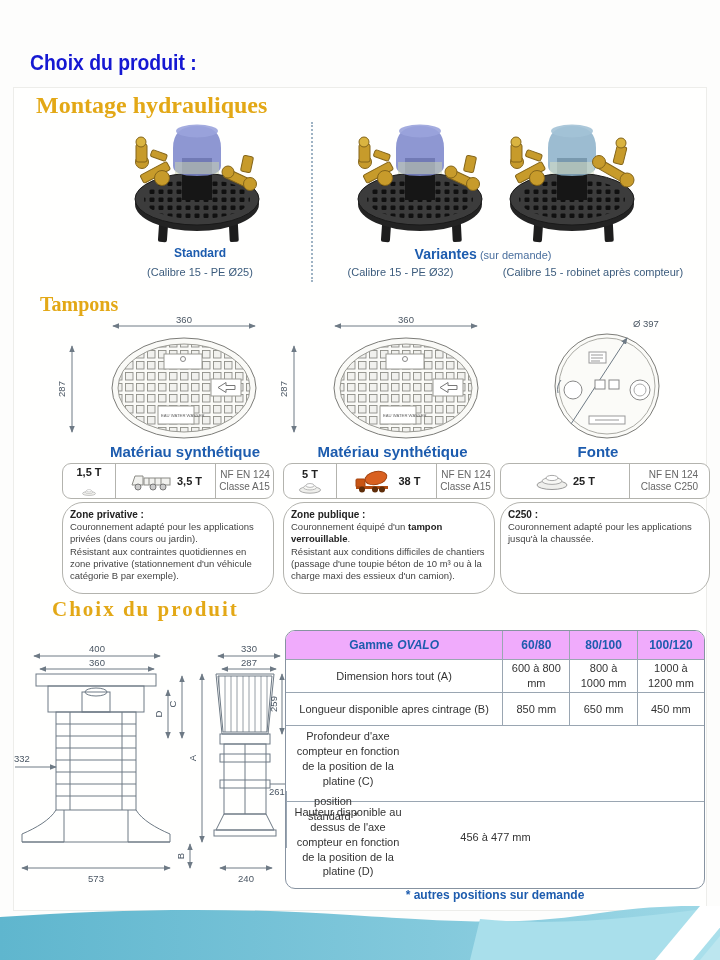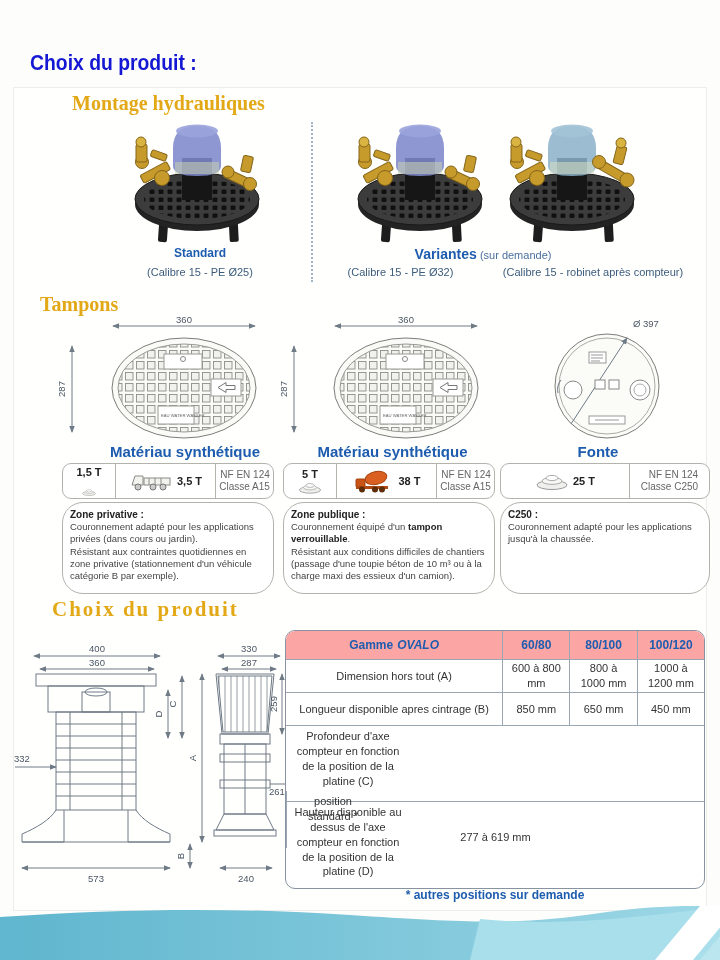--- a/index.html
+++ b/index.html
@@ -11,21 +11,21 @@
   .abs { position:absolute; }
 
   
   .sheet { left:14px; top:88px; width:692px; height:822px; background:#fffffe;
            box-shadow:0 0 0 1px #ededea; }
 
   
   .page-title { left:30px; top:50px; font-size:22px; font-weight:bold;
     color:#1518d2; transform:scaleX(0.88); transform-origin:left center; letter-spacing:0; }
   .gold-h { font-family:"Liberation Serif", serif; font-weight:bold; color:#e3a816; }
-  .h-montage { left:36px; top:92px; font-size:20px;margin-left:36px; }
+  .h-montage { left:36px; top:92px; font-size:24px; }
   .h-tampons { left:40px; top:293px; font-size:20px; }
   .h-choix   { left:52px; top:597px; font-size:21px; letter-spacing:2px; }
 
   
   .blue-b { color:#1d5cae; font-weight:bold; }
   .cap { color:#3c5c7d; font-size:11px; }
   .lbl-standard { left:115px; top:246px; width:170px; text-align:center; font-size:12px; }
   .lbl-variantes { left:318px; top:246px; width:330px; text-align:center; font-size:14px; }
   .lbl-variantes .note { color:#4a6f9e; font-weight:normal; font-size:11px; }
   .cap-std { left:110px; top:266px; width:180px; text-align:center; }
@@ -54,21 +54,21 @@
   .bdy b { color:#222; }
 
   
   .tbl { left:285px; top:630px; width:420px; border:1.5px solid #8793a1; border-radius:10px;
          overflow:hidden; background:#fff; font-size:11px; color:#333; }
   .trow { display:flex; border-top:1px solid #9aa6b2; }
   .trow:first-child { border-top:none; }
   .trow > div { display:flex; align-items:center; justify-content:center;
                 text-align:center; padding:3px 6px; border-left:1px solid #9aa6b2; line-height:1.35; }
   .trow > div:first-child { border-left:none; }
-  .t-head { background:#fca5a5; height:28px; color:#1d5cae; font-weight:bold; font-size:12px; }
+  .t-head { background:#f0abfc; height:28px; color:#1d5cae; font-weight:bold; font-size:12px; }
   .t-head .i { font-style:italic; margin-left:4px; }
   .c-label { width:217px; }
   .c-val { width:67.5px; }
   .r-sm { height:33px; }
   .c-lab2 { width:124px; }
   .c-sub { width:93px; }
   .c-span { flex:1; }
   .r-c { height:76px;flex-direction:column; }
   .r-d { height:87px;flex-direction:column; }
   .footnote { left:285px; top:888px; width:420px; text-align:center;
@@ -434,21 +434,21 @@
   </div>
   <div class="trow r-sm">
     <div class="c-label">Longueur disponible apres cintrage (B)</div>
     <div class="c-val">850 mm</div>
     <div class="c-val">650 mm</div>
     <div class="c-val">450 mm</div>
   </div>
   <div class="trow r-c">
     <div class="c-lab2">Profondeur d'axe compteur en fonction de la position de la platine (C)</div>
     <div class="c-sub">position standard *</div>
-    <div class="c-span">277 à 619 mm</div>
+    <div class="c-span">456 à 477 mm</div>
   </div>
   <div class="trow r-d">
     <div class="c-lab2">Hauteur disponible au dessus de l'axe compteur en fonction de la position de la platine (D)</div>
     <div class="c-sub">position standard *</div>
     <div class="c-span">165 mm</div>
   </div>
 </div>
 
 <div class="abs footnote">* autres positions sur demande</div>
 

